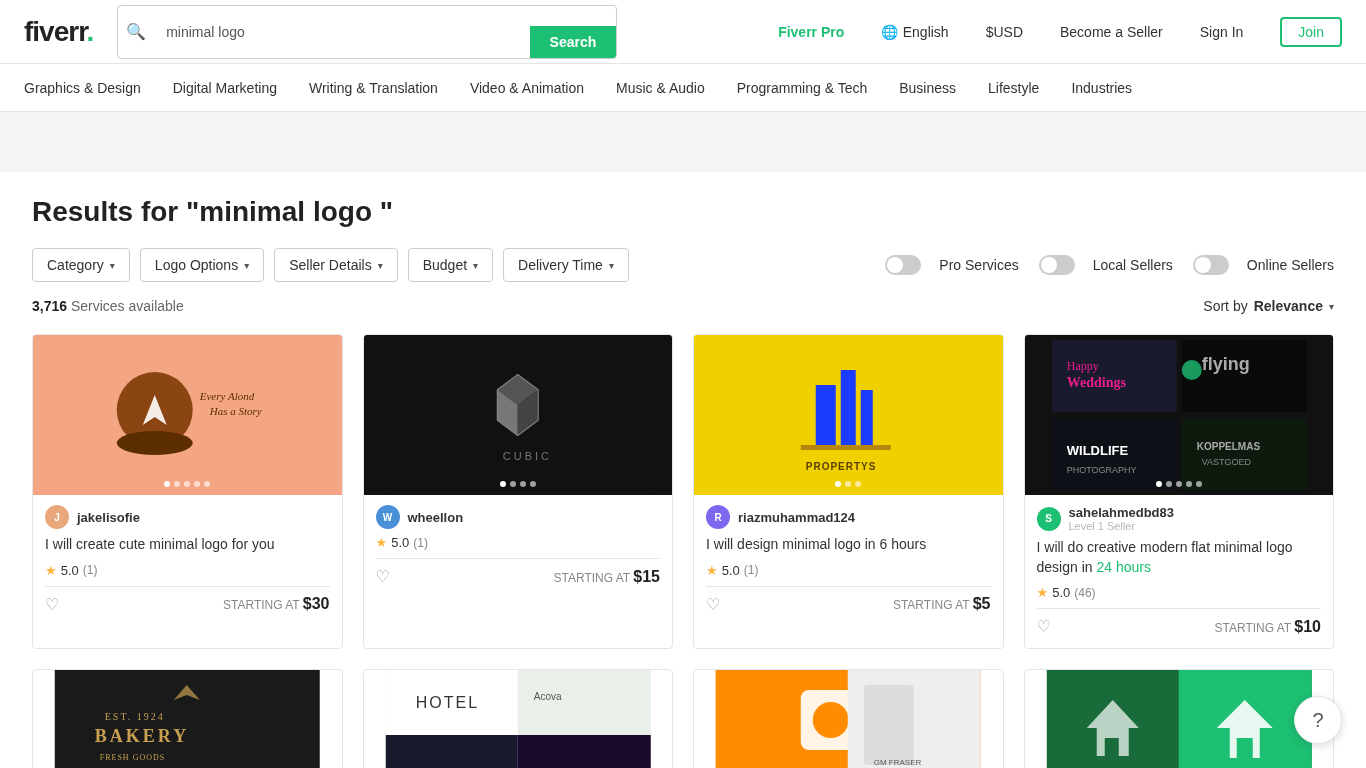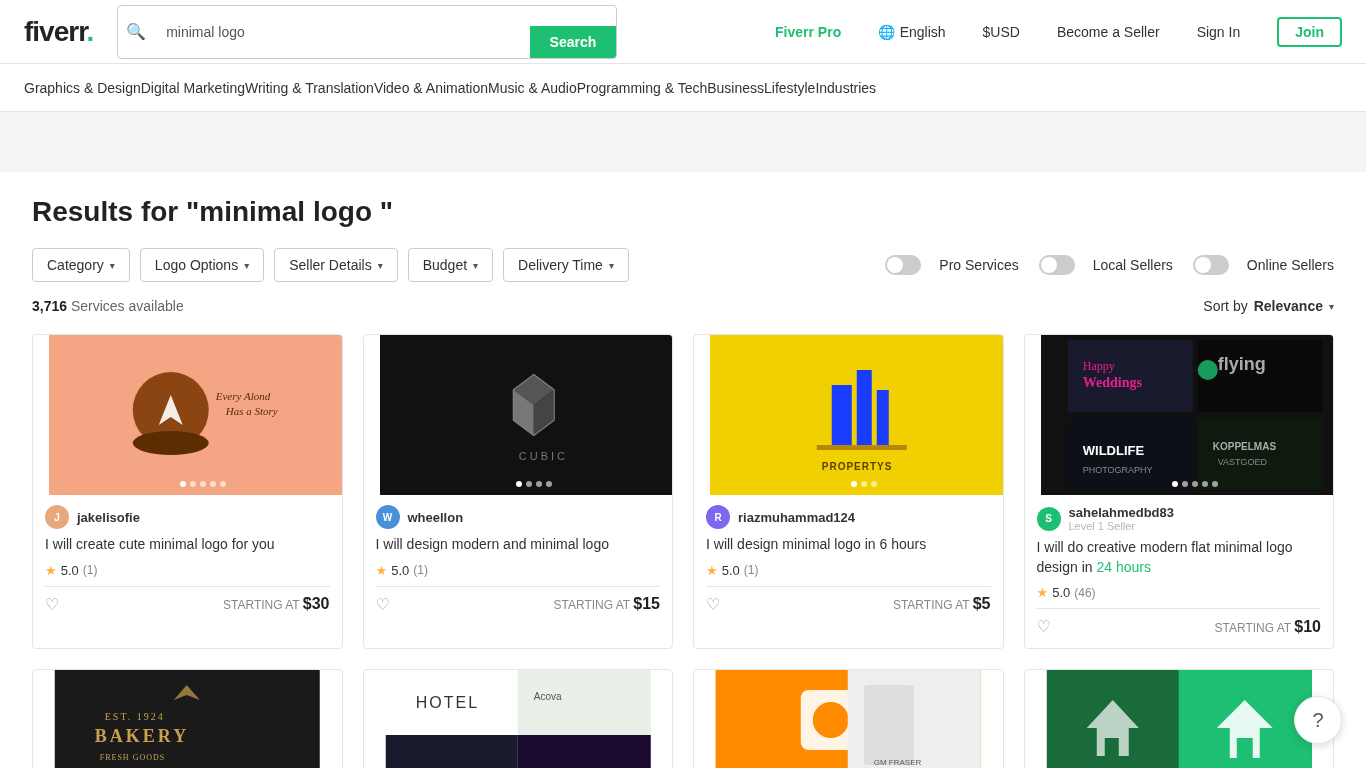--- a/index.html
+++ b/index.html
@@ -68,32 +68,33 @@
       align-items: center;
       gap: 4px;
     }
     .globe-icon { font-size: 14px; color: #555; }
     .join-btn {
       border: 2px solid #1dbf73;
       color: #1dbf73;
       background: #fff;
       padding: 5px 16px;
       border-radius: 4px;
-      font-weight: 700;
+      font-weight: 400;
       cursor: pointer;
       font-size: 14px;
     }
 
     
     .nav-bar {
       display: flex;
       align-items: center;
       padding: 0 24px;
       height: 48px;
       border-bottom: 1px solid #e4e5e7;
+      gap: 32px;
       overflow-x: auto;
     }
     .nav-item {
       font-size: 14px;
       color: #333;
       cursor: pointer;
       white-space: nowrap;
       padding: 4px 0;
     }
 
@@ -272,21 +273,20 @@
     ::-webkit-scrollbar { width: 8px; }
     ::-webkit-scrollbar-track { background: #f1f1f1; }
     ::-webkit-scrollbar-thumb { background: #ccc; border-radius: 4px; }
 
     
     .img-card {
       width: 100%;
       height: 160px;
       position: relative;
       overflow: hidden;
-      margin-left: 16px;
     }
     .img-card svg { width: 100%; height: 100%; }
 
     
     .cards-grid-bottom {
       display: grid;
       grid-template-columns: repeat(4, 1fr);
       gap: 20px;
       margin-top: 0;
     }
@@ -472,21 +472,20 @@
           <div class="dot"></div>
           <div class="dot"></div>
           <div class="dot"></div>
         </div>
       </div>
       <div class="card-body">
         <div class="card-seller">
           <div class="avatar" style="background:#4a90d9;">W</div>
           <span class="seller-name">wheellon</span>
         </div>
-        <div class="card-title">I will design modern and minimal logo</div>
         <div class="card-rating">
           <span class="star">★</span>
           <span>5.0</span>
           <span class="rating-count">(1)</span>
         </div>
         <div class="card-footer">
           <span class="heart-btn">♡</span>
           <span>
             <span class="starting-at">STARTING AT </span>
             <span class="price">$15</span>

